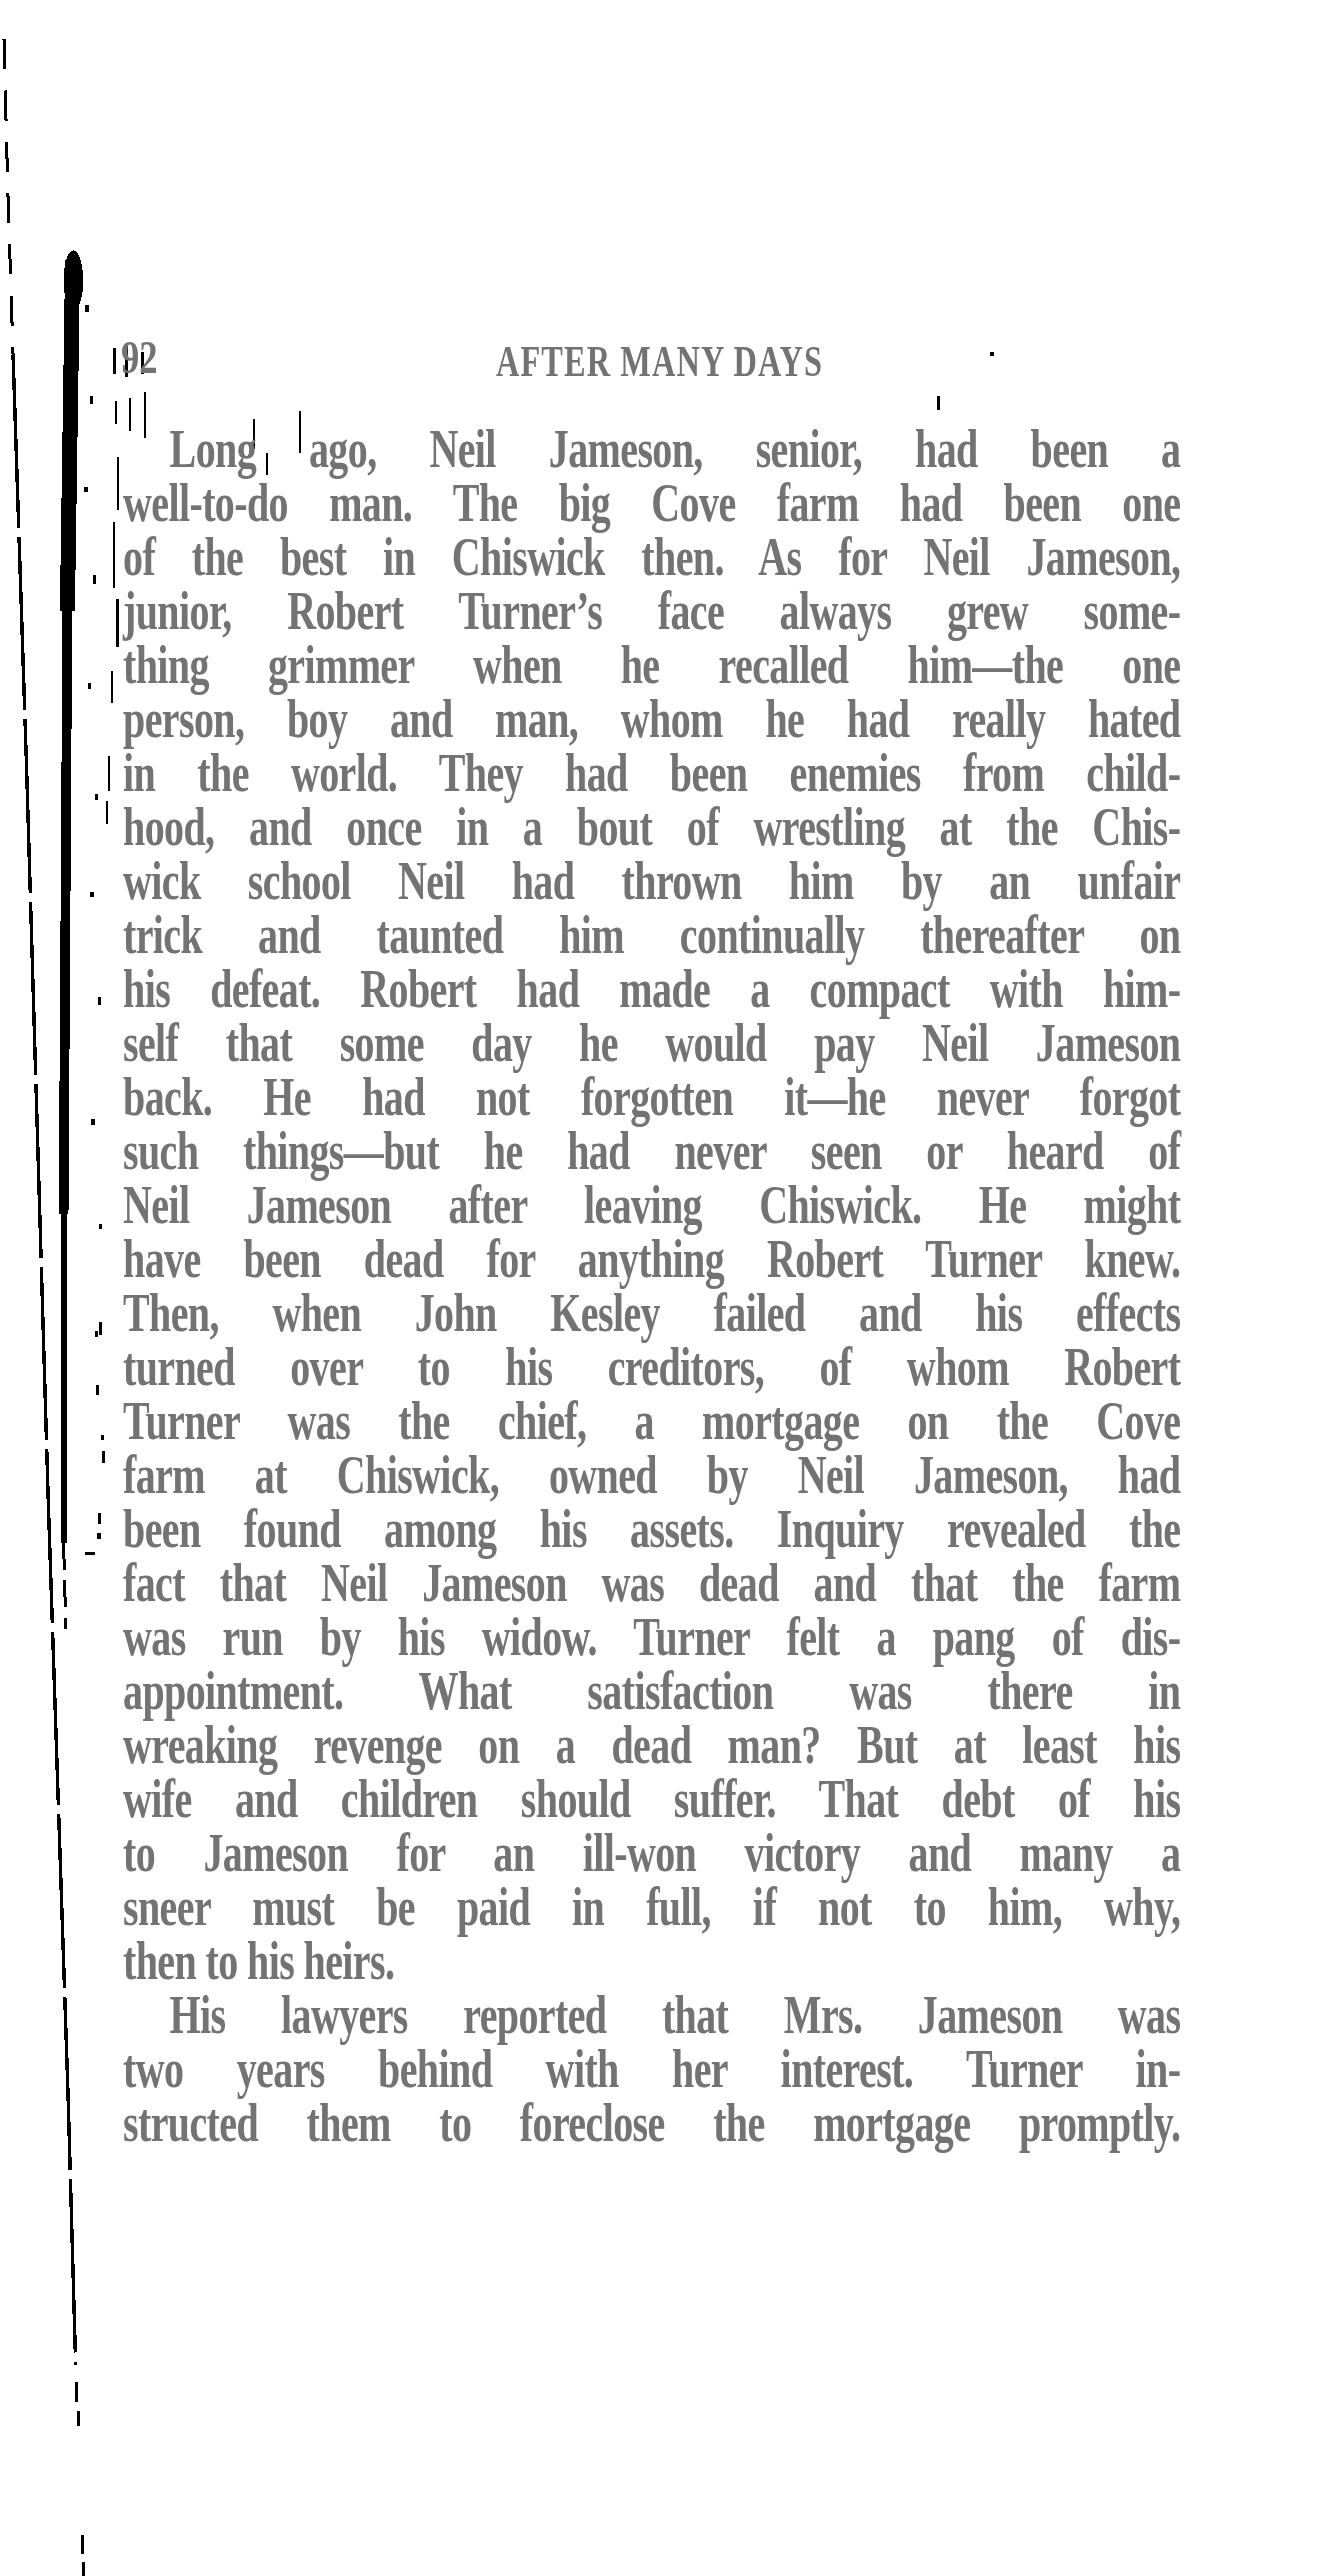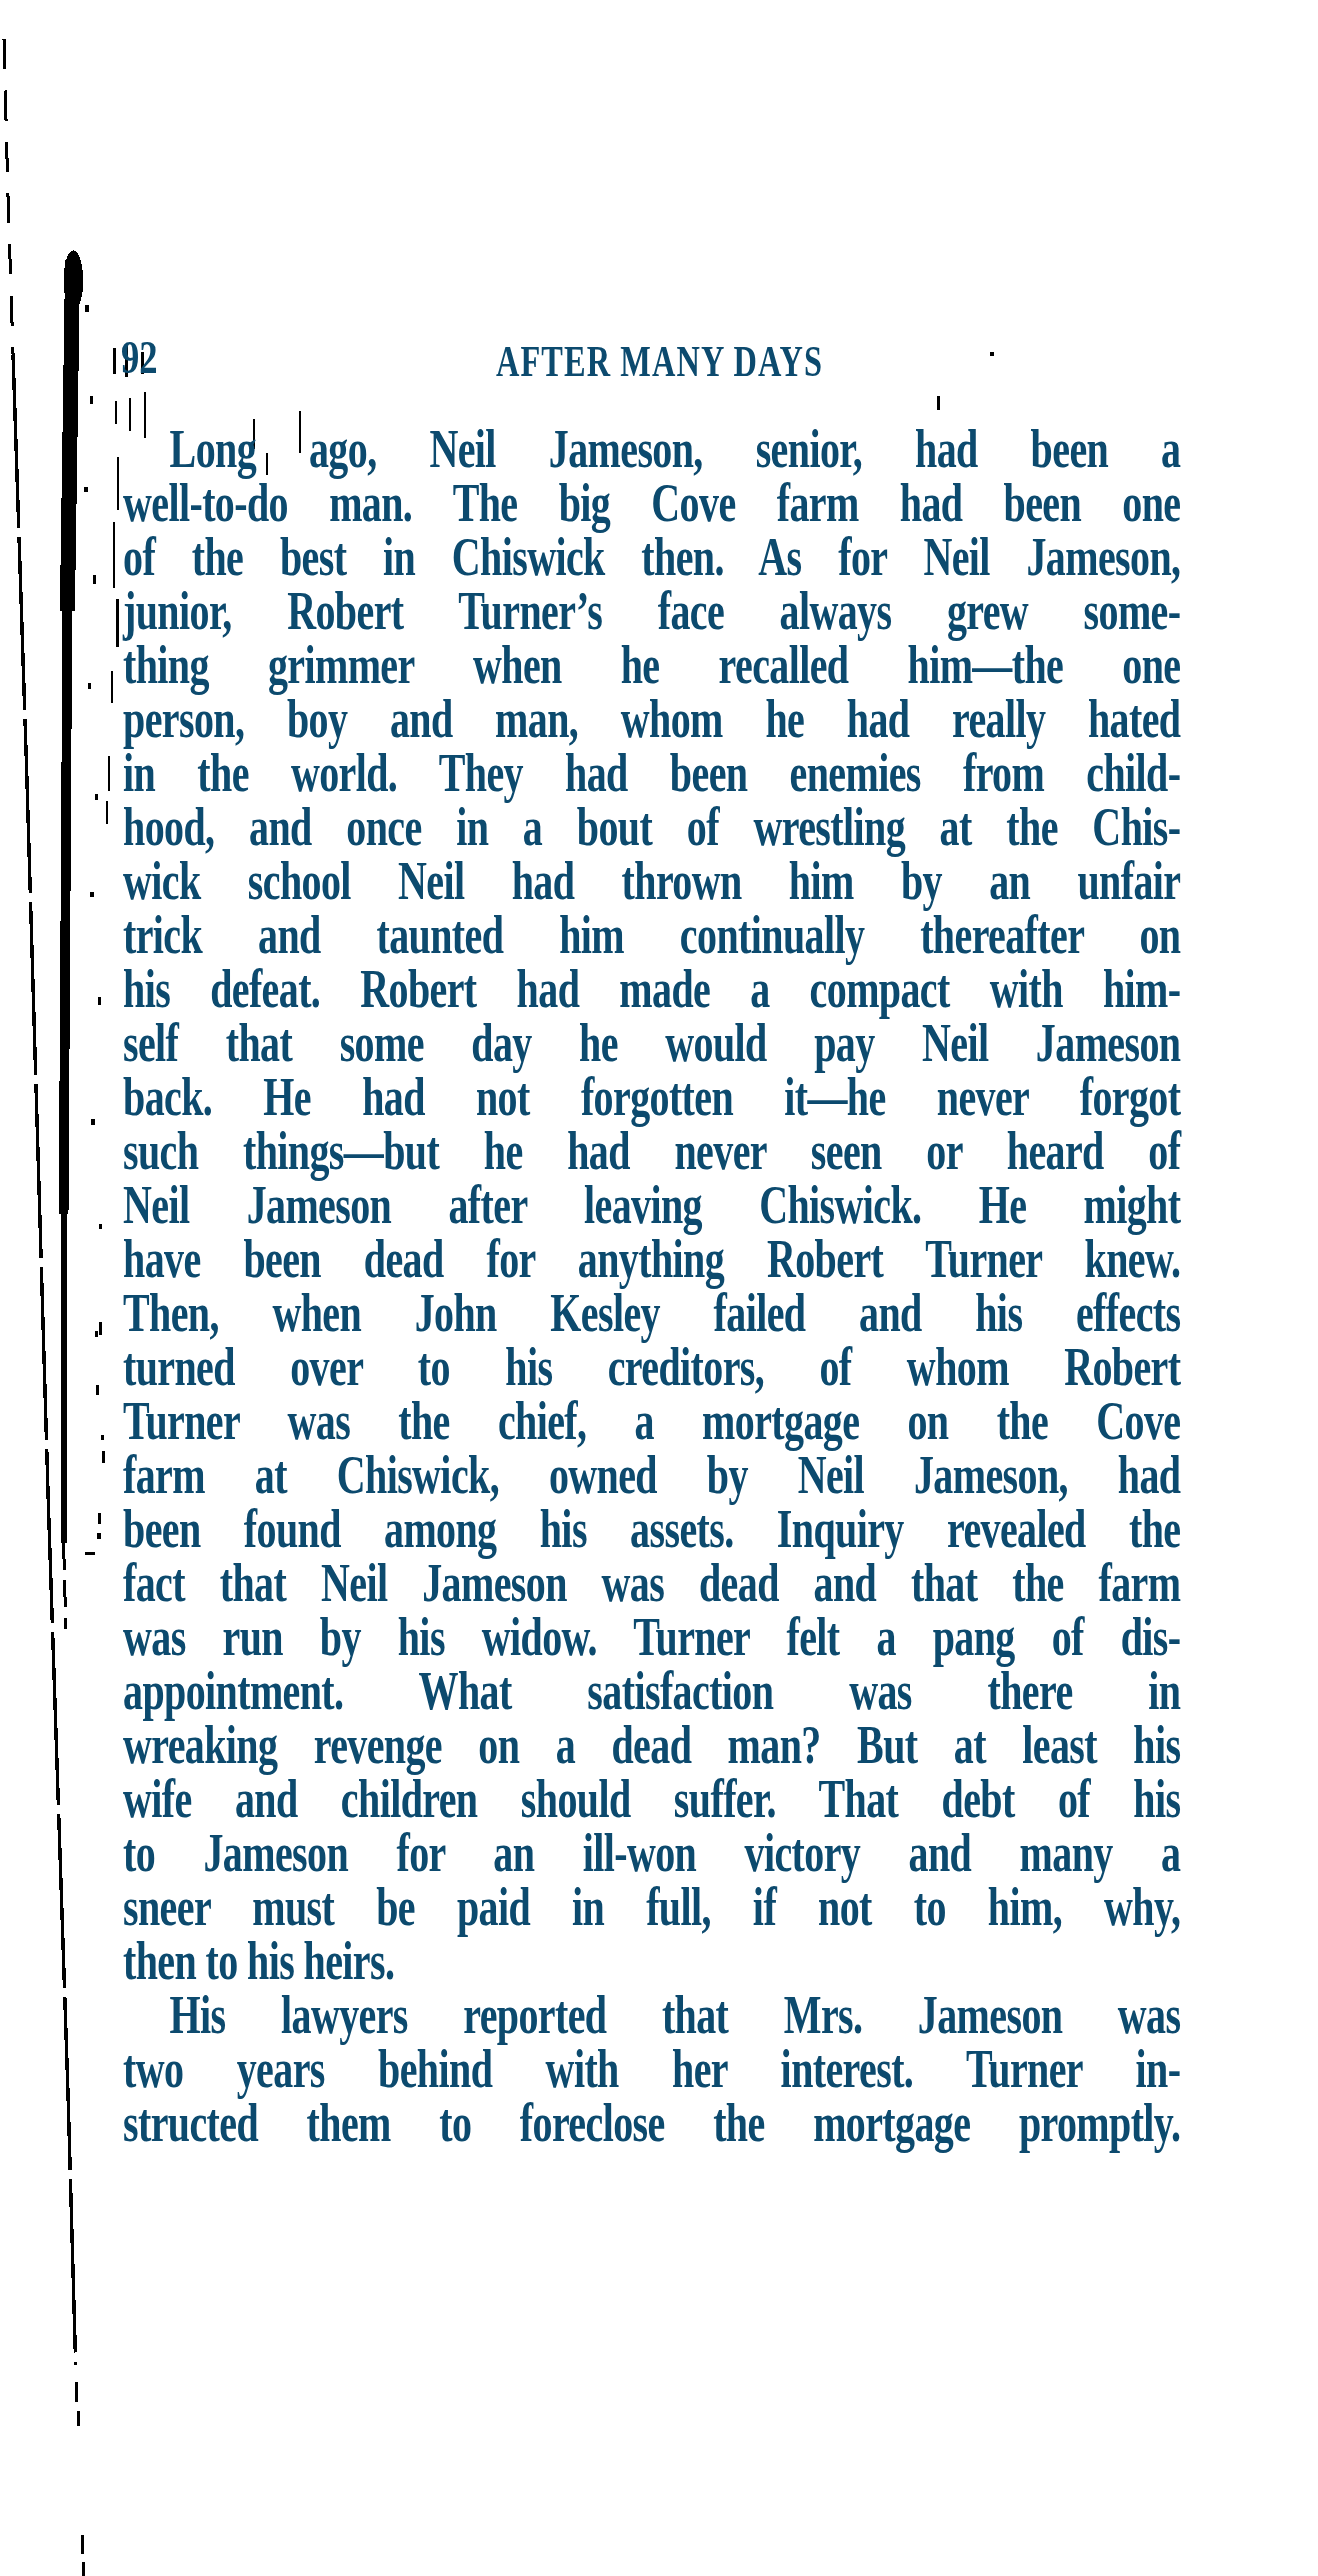--- a/index.html
+++ b/index.html
@@ -5,21 +5,21 @@
   html, body {
     margin: 0;
     padding: 0;
     background: #ffffff;
   }
   .page {
     position: relative;
     width: 1254px;
     height: 2576px;
     background: #ffffff;
-    color: #0c4a6e;
+    color: #737373;
     font-family: "Liberation Serif", "DejaVu Serif", serif;
     overflow: hidden;
     padding-left: 27px;
   }
   .artifacts {
     position: absolute;
     left: 0; top: 0;
     width: 1319px; height: 2576px;
     pointer-events: none;
   }

